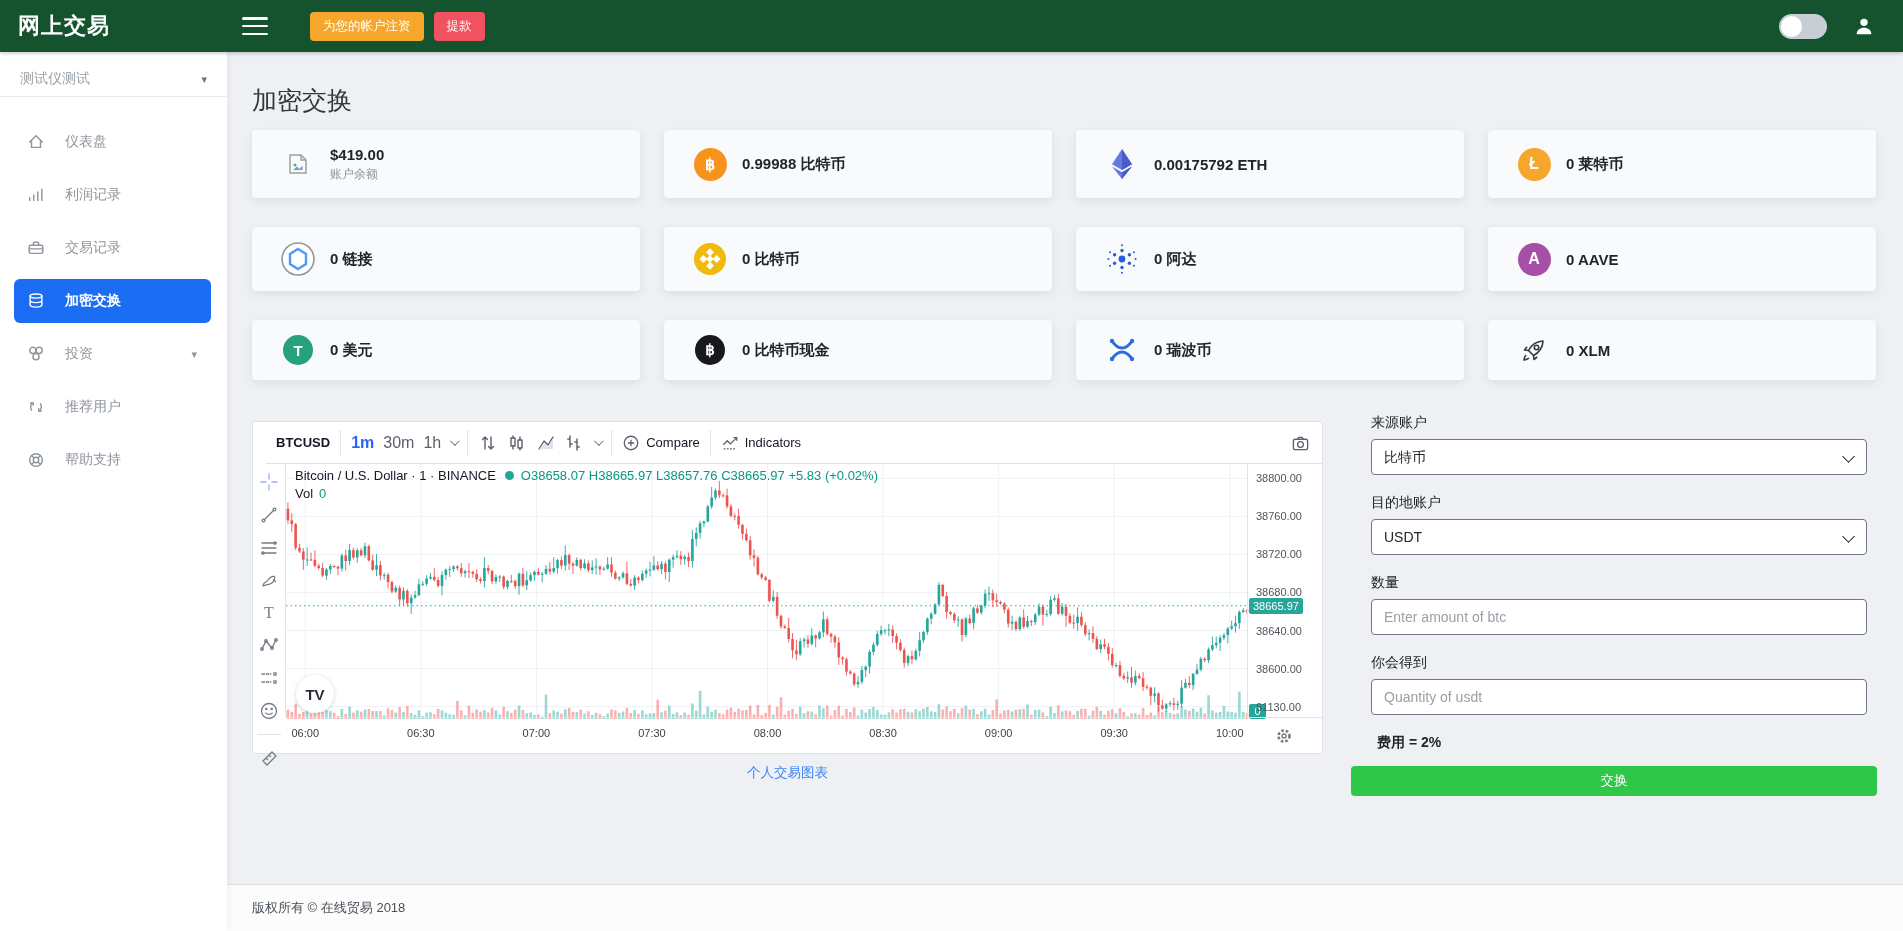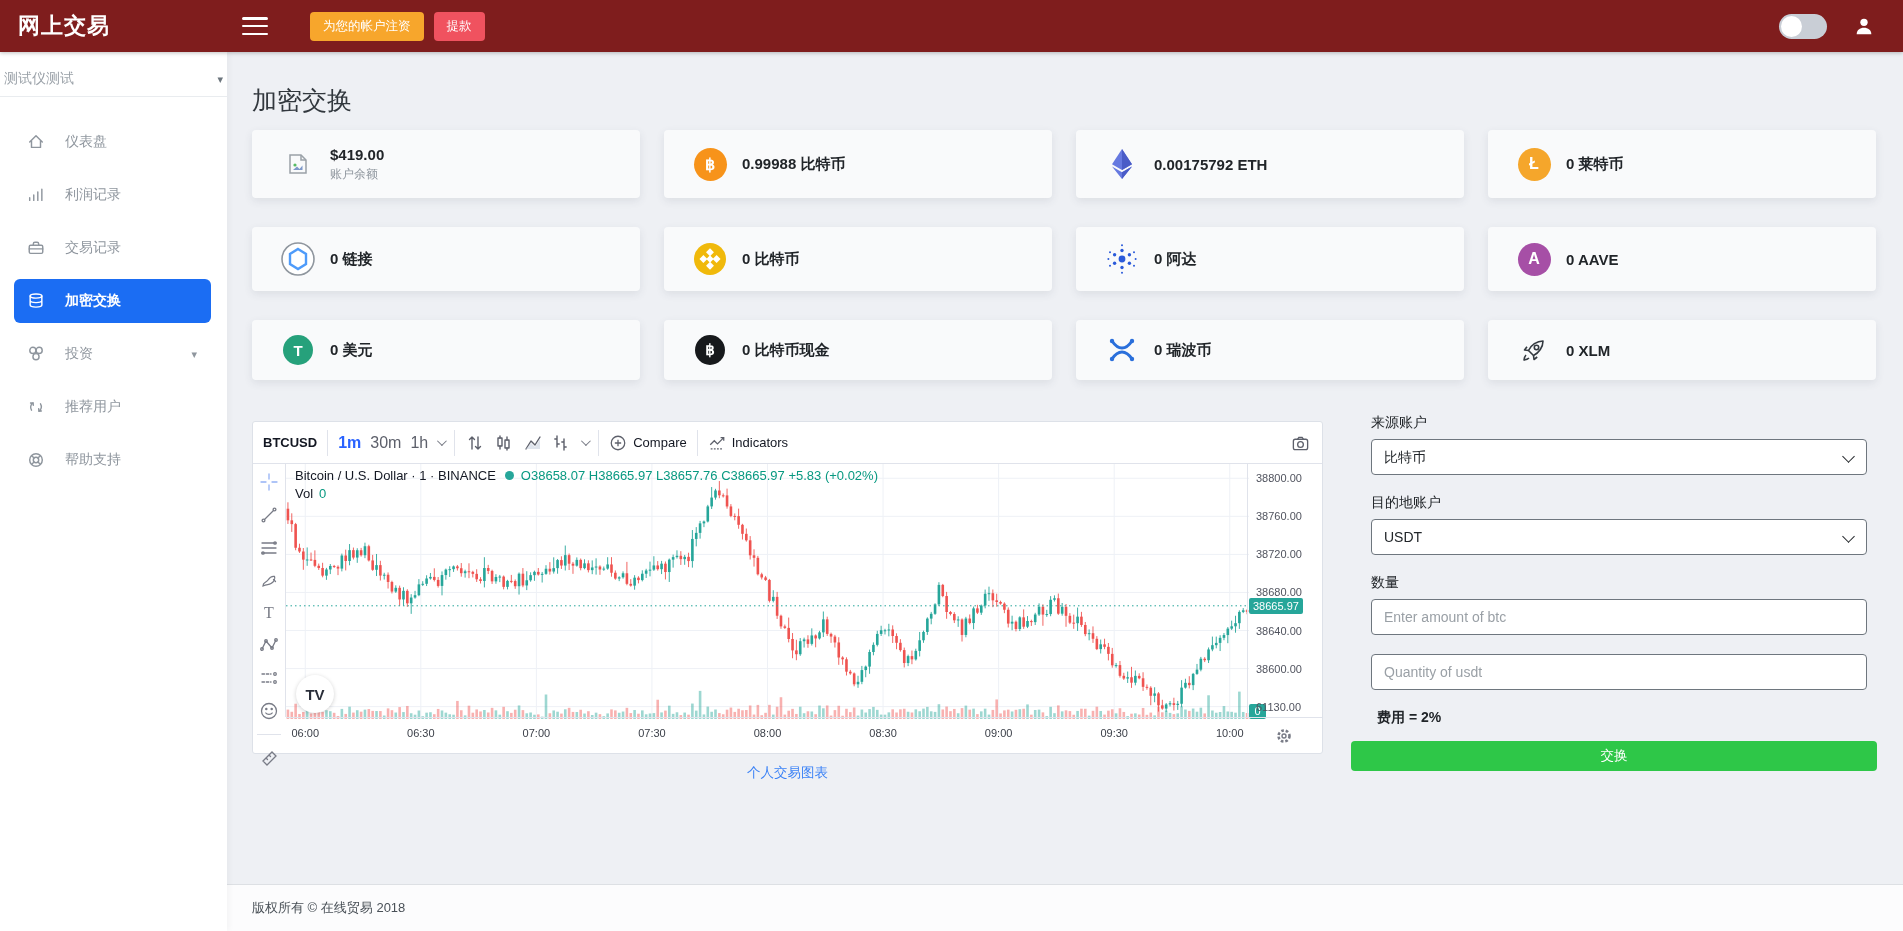--- a/index.html
+++ b/index.html
@@ -1,32 +1,32 @@
 <!DOCTYPE html>
 <html><head>
 <meta charset="utf-8">
 <style>
   * { margin:0; padding:0; box-sizing:border-box; }
   html,body { width:1903px; height:931px; overflow:hidden; font-family:"Liberation Sans", sans-serif; background:#eef0f4; }
 
   
-  .navbar { position:absolute; left:0; top:0; width:1903px; height:52px; background:#7f1d1d; display:flex; align-items:center; box-shadow:0 1px 4px rgba(0,0,0,.25); z-index:30; }
+  .navbar { position:absolute; left:0; top:0; width:1903px; height:52px; background:#14532d; display:flex; align-items:center; box-shadow:0 1px 4px rgba(0,0,0,.25); z-index:30; }
   .brand { color:#fff; font-size:22px; font-weight:700; margin-left:18px; letter-spacing:1px; }
   .hamburger { margin-left:132px; width:26px; height:18px; display:flex; flex-direction:column; justify-content:space-between; cursor:pointer; }
   .hamburger span { display:block; height:2.5px; background:#fff; border-radius:2px; }
   .btn-fund { margin-left:42px; background:#f7a62c; color:#fff; border:none; border-radius:4px; height:29px; padding:0 13px; font-size:12.5px; cursor:pointer; }
   .btn-withdraw { margin-left:10px; background:#f0525f; color:#fff; border:none; border-radius:4px; height:29px; padding:4px 13px; font-size:12.5px; cursor:pointer; }
   .nav-right { position:absolute; right:28px; top:0; height:52px; display:flex; align-items:center; gap:26px; }
   .toggle { width:48px; height:25px; background:#c9ced6; border-radius:13px; position:relative; cursor:pointer; }
   .toggle .knob { position:absolute; left:2px; top:2px; width:21px; height:21px; border-radius:50%; background:#fff; }
   .user-ico { width:22px; height:22px; }
 
   
   .sidebar { position:absolute; left:0; top:52px; width:227px; height:879px; background:#fff; box-shadow:2px 0 6px rgba(0,0,0,.04); z-index:20; }
-  .acct-row { position:absolute; left:0; top:10px; width:227px; height:34px; display:flex; align-items:center; padding:0 4px; cursor:pointer; }
+  .acct-row { position:absolute; left:0; top:10px; width:227px; height:34px; display:flex; align-items:center; padding:0 20px; cursor:pointer; }
   .acct-row .acct-name { color:#9aa1a8; font-size:14px; flex:1; }
   .acct-row .caret { color:#6c757d; font-size:11px; }
   .side-divider { position:absolute; left:0; top:44px; width:227px; border-top:1px solid #e9ecef; }
   .side-item { position:absolute; left:14px; width:197px; height:44px; display:flex; align-items:center; color:#8f969e; font-size:14px; border-radius:6px; cursor:pointer; }
   .side-item .sico { width:18px; height:18px; margin-left:13px; margin-right:20px; flex:none; }
   .side-item .caret { margin-left:auto; margin-right:14px; font-size:11px; color:#8f969e; }
   .side-item.active { background:#1b6df3; color:#fff; font-weight:700; }
   .side-item.active .sico { color:#fff; }
   .sico svg { width:18px; height:18px; stroke:currentColor; fill:none; stroke-width:1.6; stroke-linecap:round; stroke-linejoin:round; }
 
@@ -37,21 +37,21 @@
   
   .cards { position:absolute; left:25px; top:78px; width:1624px; display:grid; grid-template-columns:repeat(4,388px); grid-template-rows:68px 64px 60px; column-gap:24px; row-gap:29px; }
   .card { background:#f9fafb; border-radius:4px; box-shadow:0 3px 8px rgba(60,70,90,.10); display:flex; align-items:center; padding-left:28px; }
   .cicon { width:36px; height:36px; flex:none; margin-right:14px; display:flex; align-items:center; justify-content:center; }
   .coin { width:33px; height:33px; border-radius:50%; display:flex; align-items:center; justify-content:center; color:#fff; font-weight:700; font-size:16px; }
   .ctxt .amt { font-size:15px; font-weight:700; color:#212529; }
   .ctxt .sub { font-size:12px; color:#8f969e; margin-top:3px; }
 
   
   .chart-panel { position:absolute; left:25px; top:369px; width:1071px; height:333px; background:#fff; border:1px solid #dde1e8; border-radius:3px; }
-  .tv-toolbar { position:absolute; left:0; top:0; right:0; height:42px; border-bottom:1px solid #e0e3eb; display:flex; align-items:center; font-size:13px; color:#131722; }
+  .tv-toolbar { position:absolute; left:13px; top:0; right:0; height:42px; border-bottom:1px solid #e0e3eb; display:flex; align-items:center; font-size:13px; color:#131722; }
   .tv-group { display:flex; align-items:center; height:26px; padding:0 10px; border-right:1px solid #e0e3eb; gap:9px; }
   .tv-symbol { font-weight:700; font-size:13px; }
   .tv-int { font-size:16px; color:#5d606b; cursor:pointer; }
   .tv-int.active { color:#2962ff; font-weight:700; }
   .chev { display:inline-block; width:7px; height:7px; border-right:1.5px solid #787b86; border-bottom:1.5px solid #787b86; transform:rotate(45deg) translateY(-2px); }
   .tv-ico { width:20px; height:20px; cursor:pointer; }
   .tv-ico svg { width:20px; height:20px; stroke:#5d606b; fill:none; stroke-width:1.4; stroke-linecap:round; stroke-linejoin:round; }
   .tv-btn { display:flex; align-items:center; gap:6px; font-size:13px; color:#131722; cursor:pointer; }
   .tv-cam { position:absolute; right:8px; top:7px; width:28px; height:28px; display:flex; align-items:center; justify-content:center; cursor:pointer; }
   .tv-cam svg { width:19px; height:19px; stroke:#5d606b; fill:none; stroke-width:1.4; }
@@ -1277,20 +1277,21 @@
       <div class="f-label">目的地账户</div>
       <div class="sel-wrap">
         <select><option>USDT</option></select>
       </div>
     </div>
     <div class="f-group">
       <div class="f-label">数量</div>
       <input type="text" placeholder="Enter amount of btc" style="">
     </div>
     <div class="f-group">
+      <div class="f-label">你会得到</div>
       <input type="text" placeholder="Quantity of usdt" style="">
     </div>
     <div class="fee">费用 = 2%</div>
     <button class="btn-swap">交换</button>
   </div>
 
   <div class="footer">
     <span>版权所有 © 在线贸易 2018</span>
   </div>
 </div>

